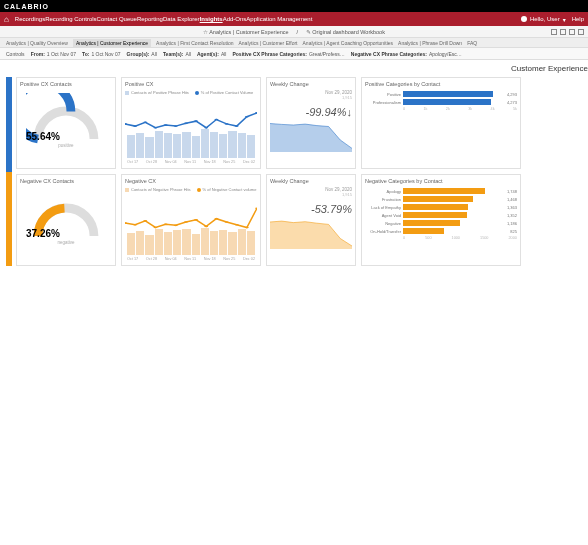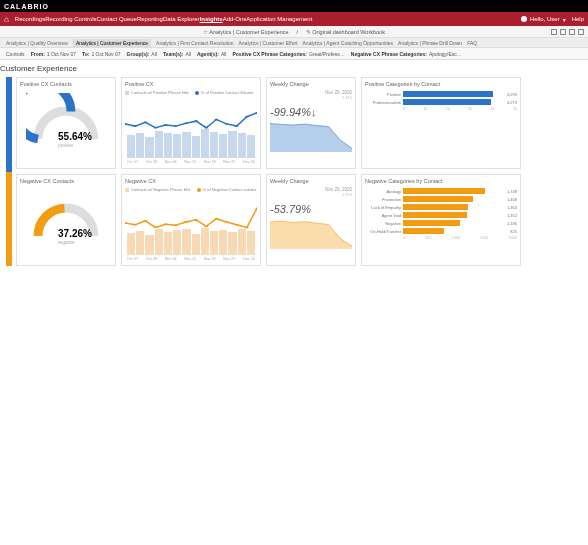--- a/index.html
+++ b/index.html
@@ -20,54 +20,54 @@
 .toolbar-right { position: absolute; right: 4px; display: flex; gap: 3px; }
 .tb-icon { width: 6px; height: 6px; border: 0.5px solid #888; }
 
 .breadcrumbs { background: #eee; border-bottom: 1px solid #ddd; height: 10px; display: flex; align-items: center; padding: 0 6px; font-size: 5px; gap: 5px; color: #666; }
 .bc-item { cursor: pointer; }
 .bc-item.active { background: #ddd; padding: 1px 3px; color: #000; }
 
 .controls { background: #f8f8f8; border-bottom: 1px solid #ddd; height: 12px; display: flex; align-items: center; padding: 0 6px; font-size: 5px; gap: 6px; color: #555; }
 .controls b { color: #333; margin-right: 2px; }
 
-.page-title { text-align: left; font-size: 8px; padding: 4px 0; color: #333; }
+.page-title { text-align: right; font-size: 8px; padding: 4px 0; color: #333; }
 
 .dashboard { display: flex; padding: 0 6px; gap: 4px; }
 .side-indicator { width: 6px; display: flex; flex-direction: column; }
 .side-blue { background: #2b73c7; flex: 1; }
 .side-orange { background: #f39c12; flex: 1; }
 
 .grid { flex: 1; display: grid; grid-template-columns: 100px 140px 90px 160px; grid-template-rows: 92px 92px; gap: 5px; }
 
 .card { border: 0.5px solid #e0e0e0; padding: 3px; position: relative; }
 .card-title { font-size: 5.5px; color: #666; margin-bottom: 3px; white-space: nowrap; }
 
 
 .gauge { position: relative; width: 80px; height: 60px; margin: 6px auto 0; }
 .gauge svg { width: 100%; height: 100%; }
-.gauge-val { position: absolute; top: 38px; left: 0; right: 14px; text-align: right; font-size: 10px; font-weight: bold; }
+.gauge-val { position: absolute; top: 38px; left: 0; right: 4px; text-align: left; font-size: 10px; font-weight: bold; }
 .gauge-label { position: absolute; top: 50px; left: 0; right: 0; text-align: center; font-size: 4.5px; color: #aaa; }
 
 
 .combo { position: relative; height: 55px; display: flex; align-items: flex-end; gap: 1px; padding: 0 2px; margin-top: 8px; }
 .cbar { flex: 1; background: #c8d8ec; position: relative; }
 .cbar.orange { background: #f7d9b3; }
 .combo svg.line { position: absolute; inset: 0; width: 100%; height: 100%; }
 .combo-axis { display: flex; justify-content: space-between; font-size: 3.8px; color: #aaa; margin-top: 2px; padding: 0 2px; }
 .legend-row { display: flex; gap: 6px; font-size: 4px; color: #888; margin-bottom: 1px; }
 .legend-row span::before { content: ""; display: inline-block; width: 4px; height: 4px; background: #c8d8ec; margin-right: 2px; vertical-align: middle; }
 .legend-row .l2::before { background: #2b73c7; border-radius: 50%; }
 .legend-row.o span::before { background: #f7d9b3; }
 .legend-row.o .l2::before { background: #f39c12; }
 
 
 .change-date { text-align: right; font-size: 4.5px; color: #999; margin-top: 2px; }
 .change-sub { text-align: right; font-size: 4px; color: #bbb; }
-.change-val { text-align: left; font-size: 11px; font-style: italic; color: #555; margin: 6px 0 4px; }
+.change-val { text-align: right; font-size: 11px; font-style: italic; color: #555; margin: 6px 0 4px; }
 .area { height: 30px; position: relative; }
 .area svg { width: 100%; height: 100%; }
 
 
 .hbars { margin-top: 4px; }
 .hbar-row { display: flex; align-items: center; gap: 2px; margin-bottom: 2px; }
 .hbar-label { width: 36px; text-align: right; font-size: 4px; color: #777; white-space: nowrap; overflow: hidden; }
 .hbar-track { flex: 1; height: 6px; position: relative; }
 .hbar-fill { height: 100%; }
 .hbar-fill.blue { background: #2b73c7; }

